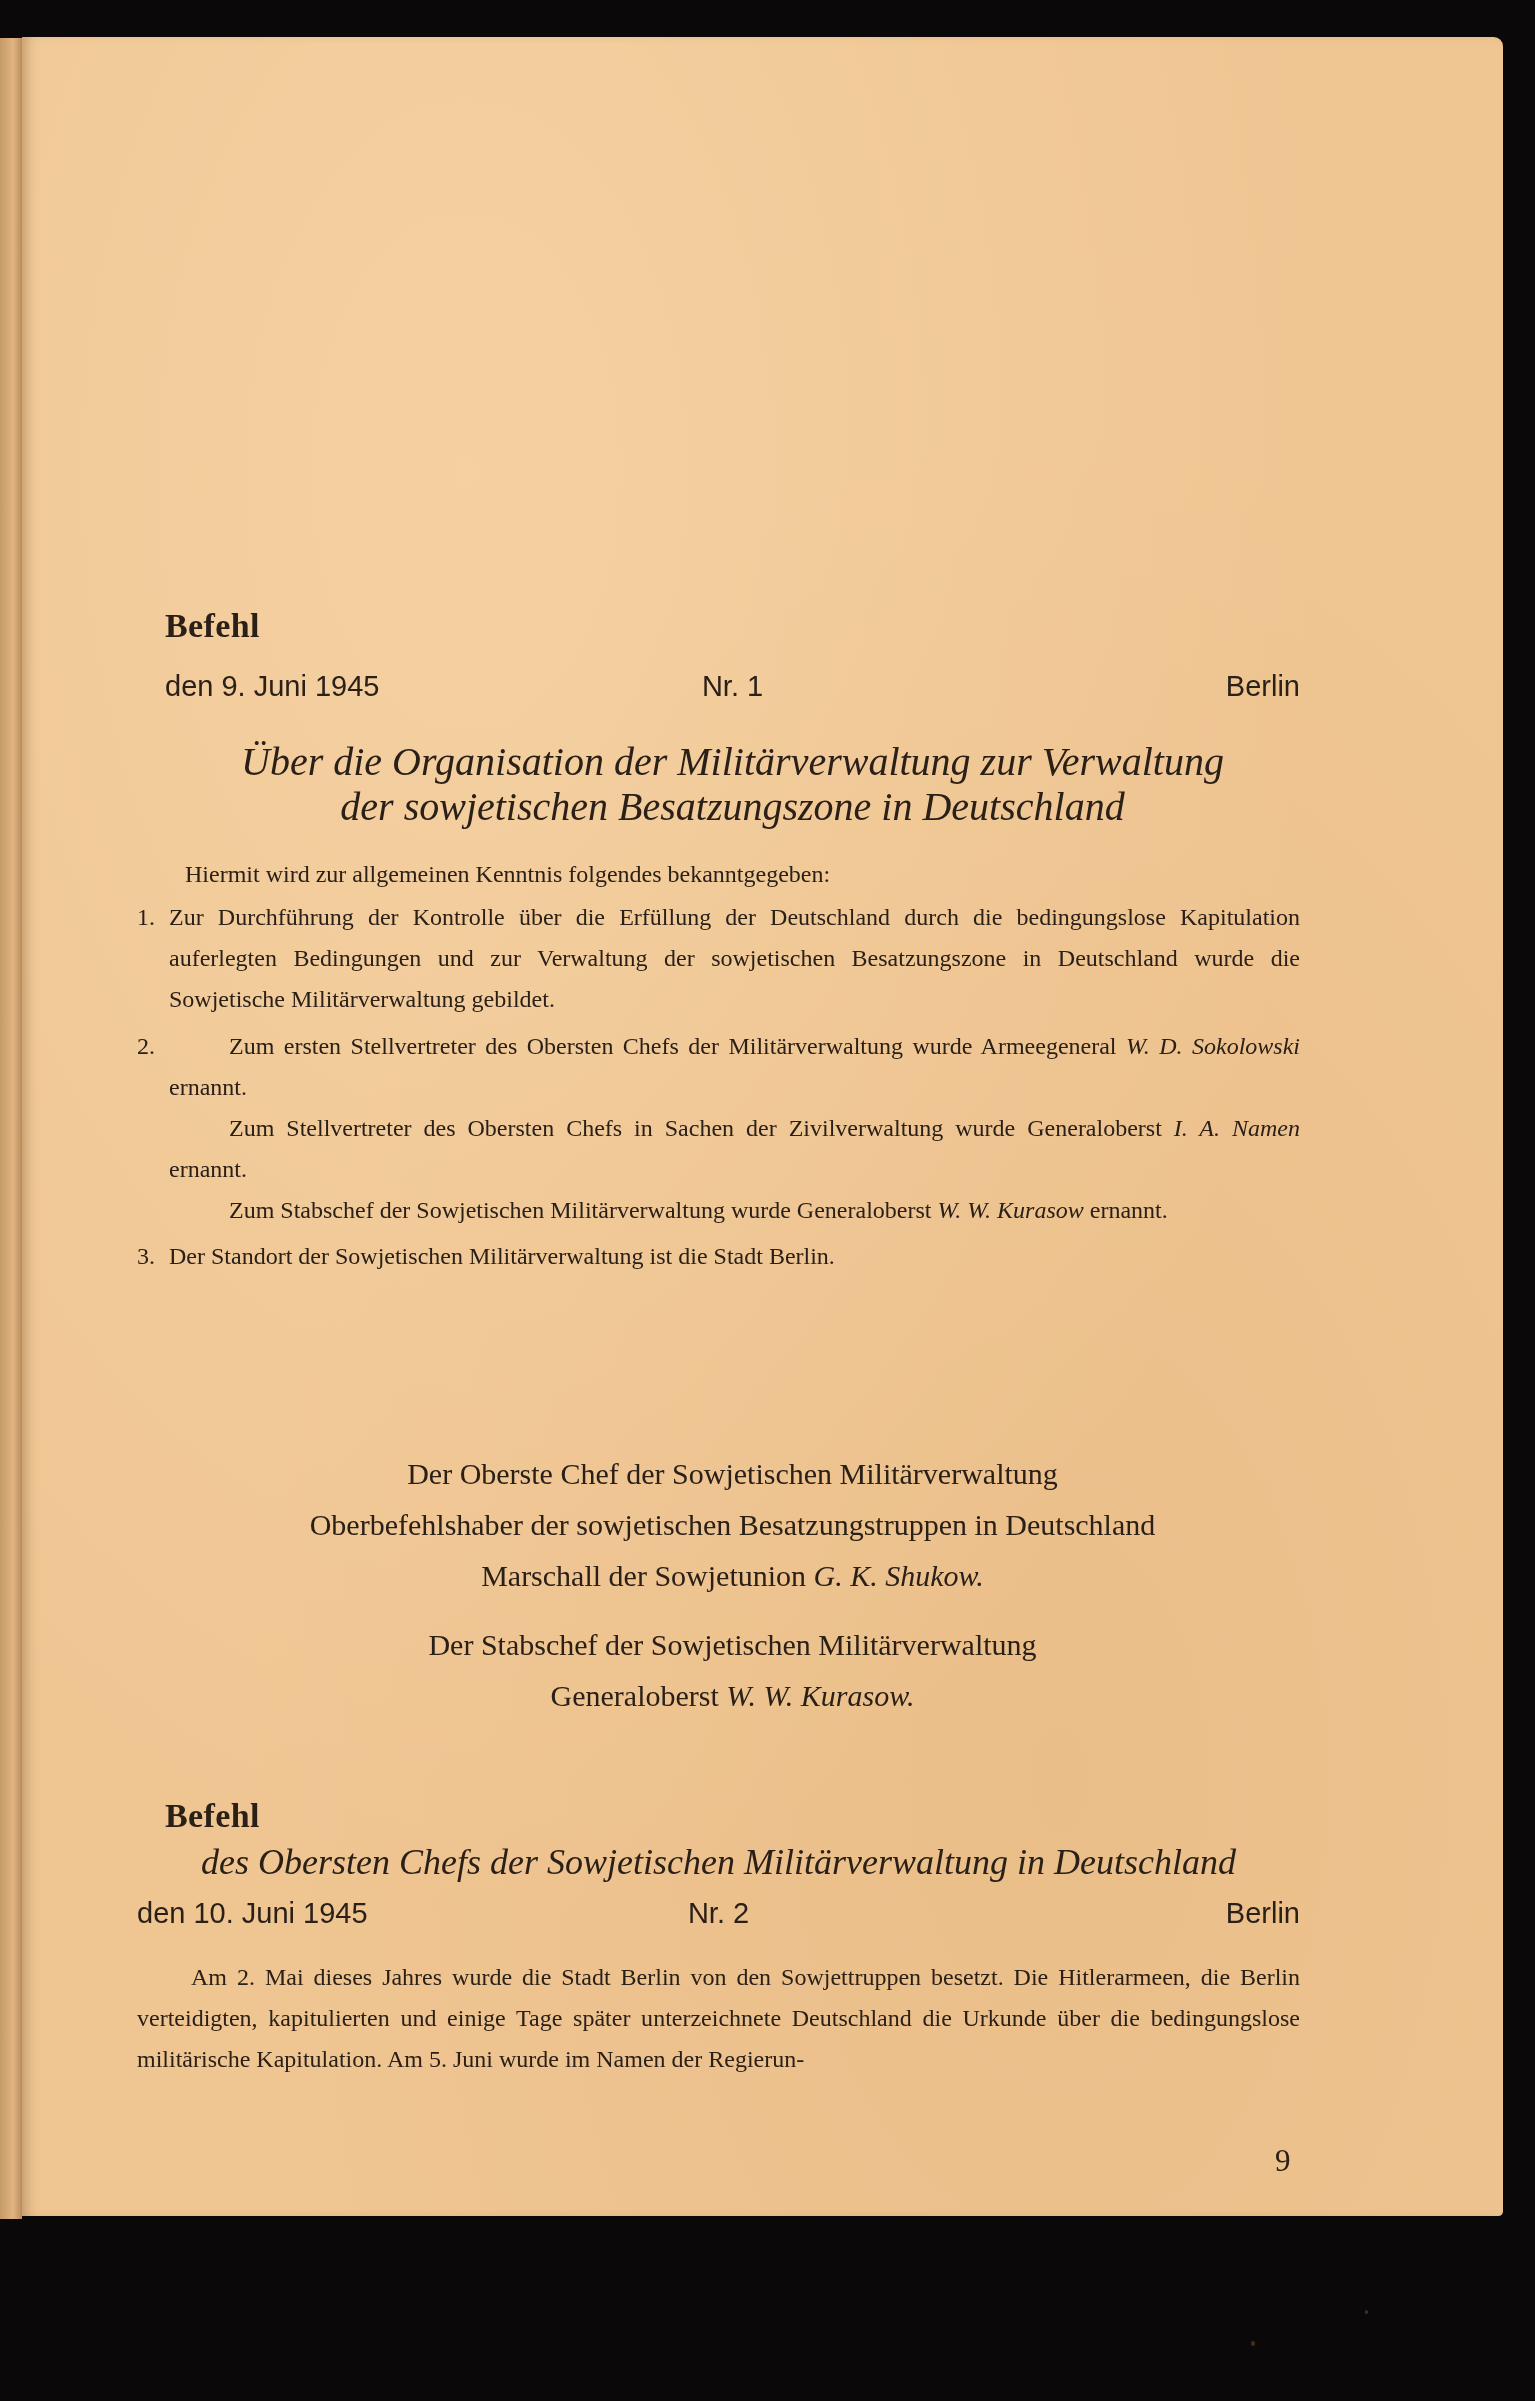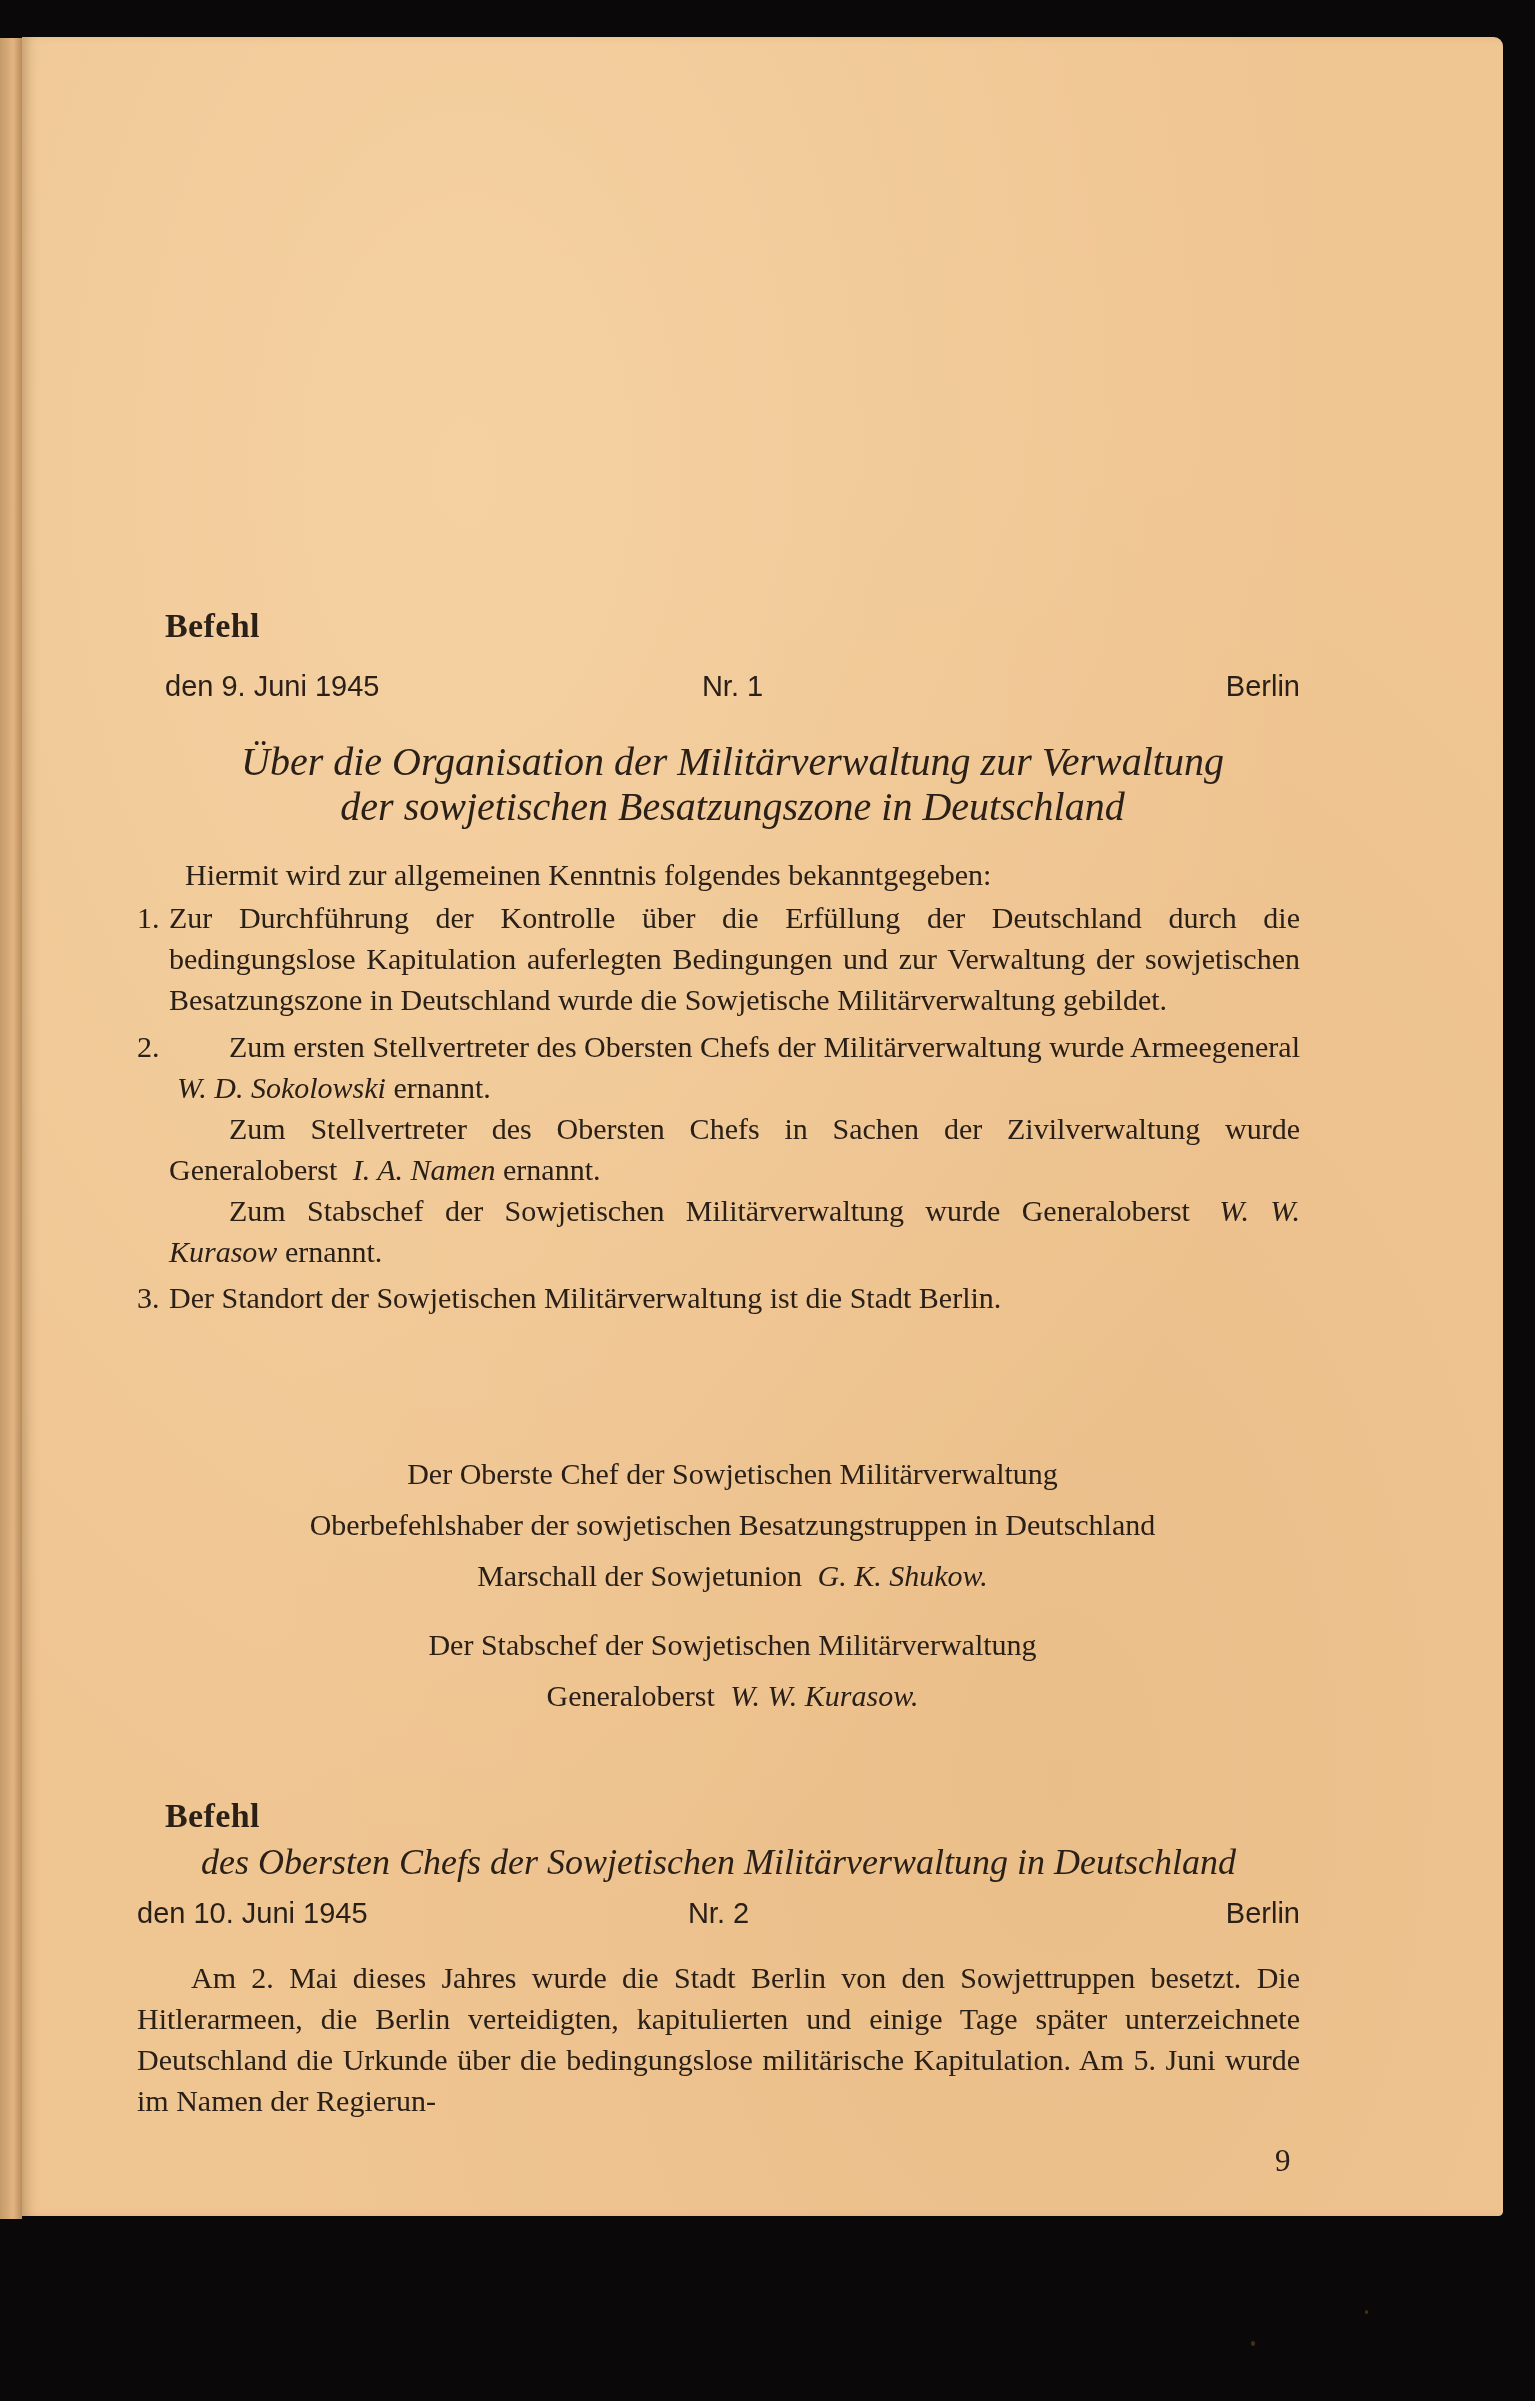--- a/index.html
+++ b/index.html
@@ -59,21 +59,21 @@
     .meta-row .mid { position: absolute; left: 50%; transform: translateX(-50%); }
     .subtitle {
       font-family: "Liberation Serif", serif;
       font-style: italic;
       font-size: 40px;
       line-height: 45px;
       text-align: center;
     }
     .body-text {
       font-family: "Liberation Serif", serif;
-      font-size: 30px;
+      font-size: 24px;
       line-height: 41px;
       text-align: justify;
     }
     .numbered {
       display: flex;
     }
     .numbered .num {
       width: 32px;
       flex-shrink: 0;
     }
@@ -82,21 +82,21 @@
     }
     .indent-para {
       text-indent: 60px;
     }
     .signature {
       font-family: "Liberation Serif", serif;
       font-size: 30px;
       text-align: center;
       line-height: 51px;
     }
-    i { font-style: italic; margin-left: 8px; }
+    i { font-style: italic; }
     .page-number {
       position: absolute;
       left: 1275px;
       top: 2143px;
       font-family: "Liberation Serif", serif;
       font-size: 31px;
     }
     .fleck {
       position: absolute;
       border-radius: 50%;

